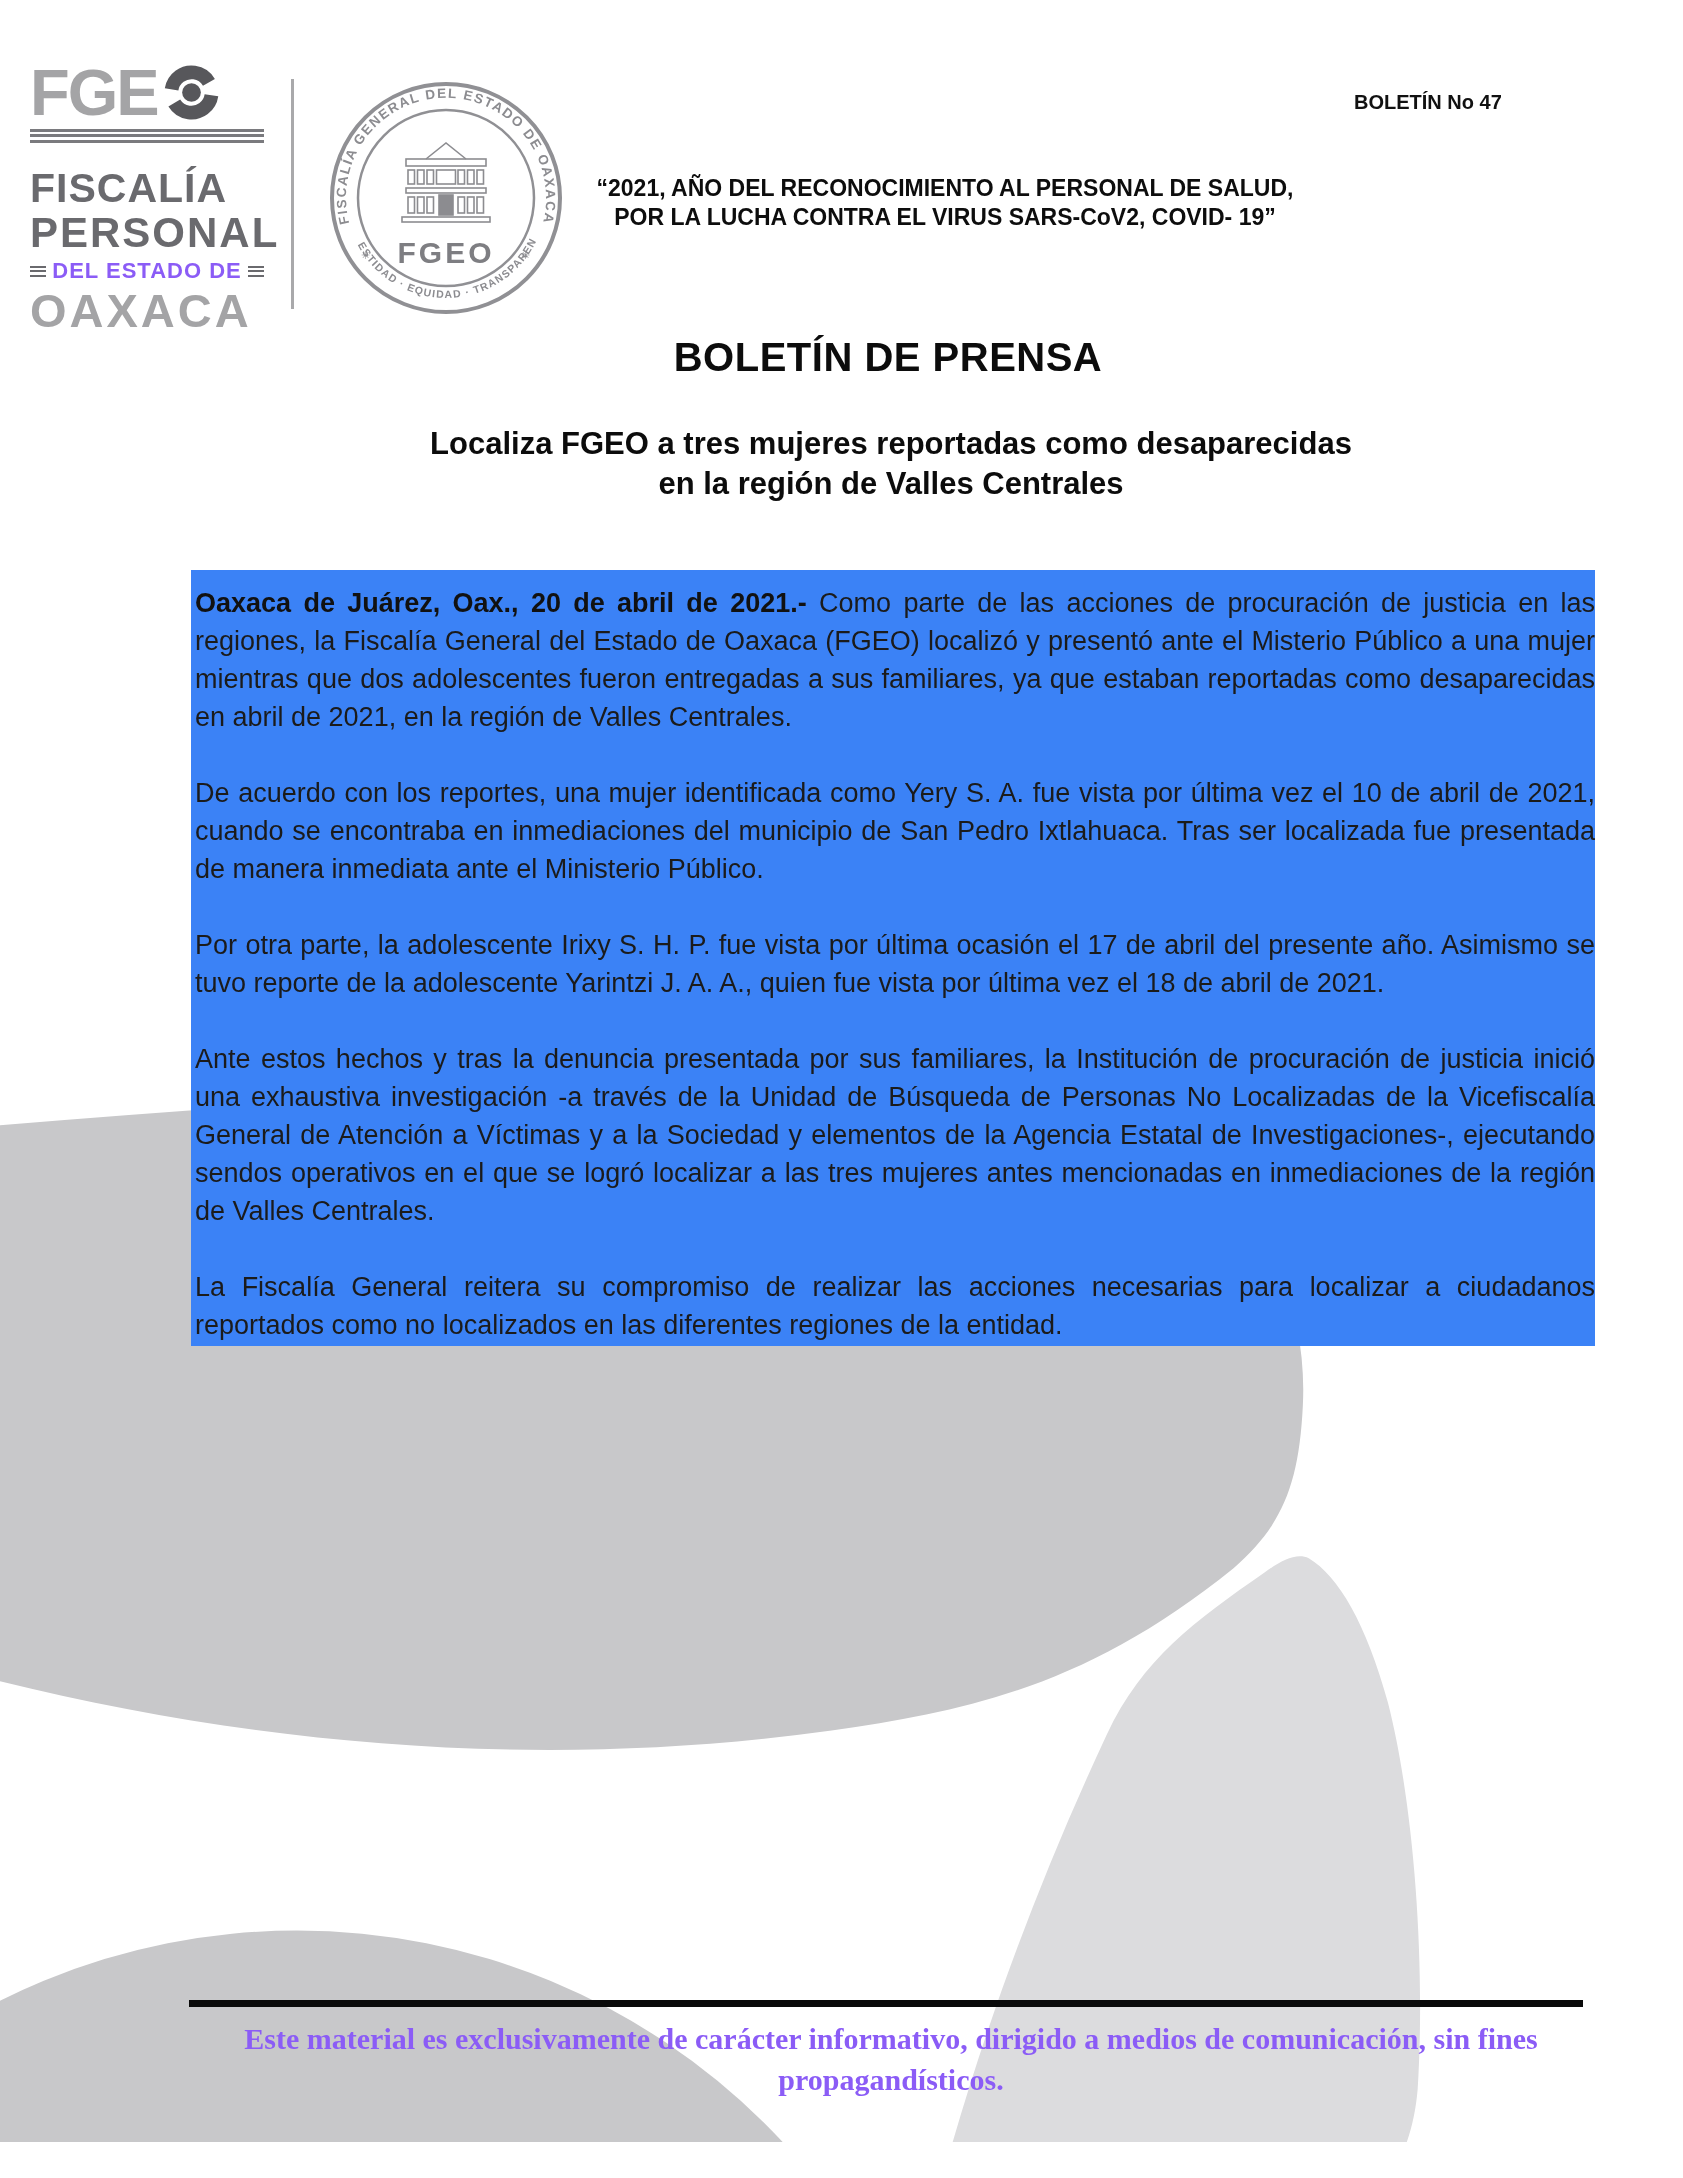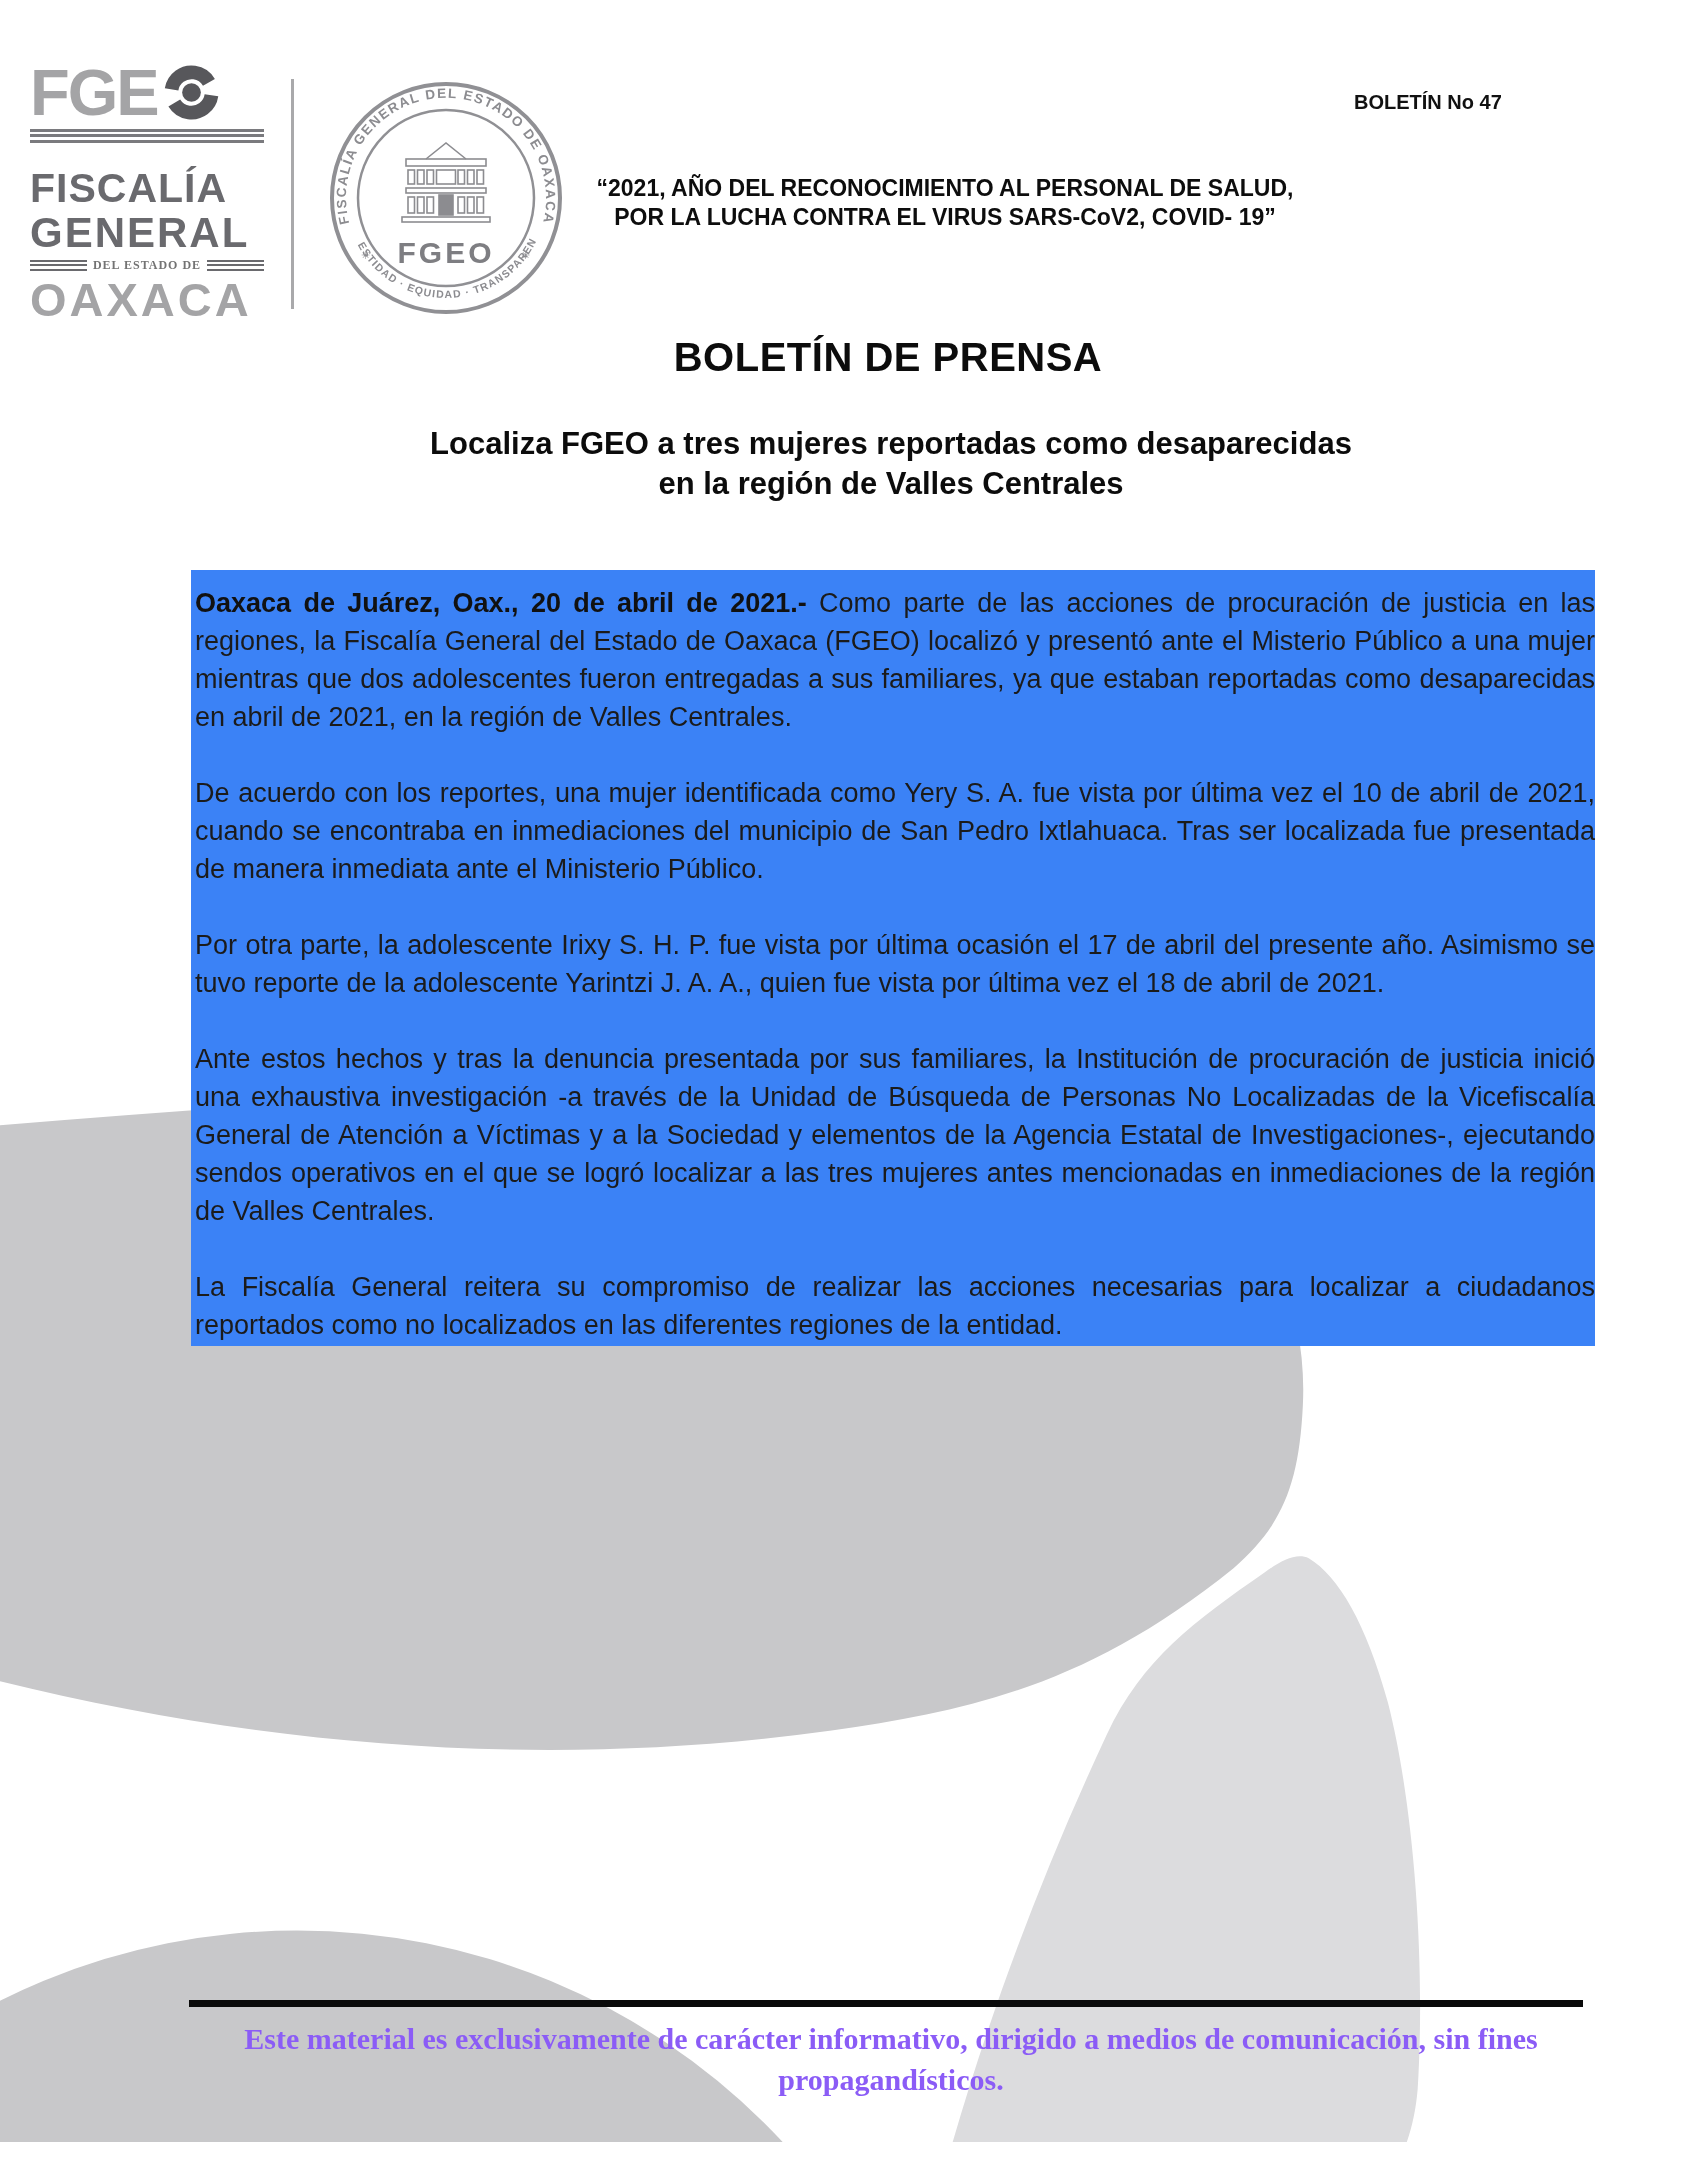--- a/index.html
+++ b/index.html
@@ -15,21 +15,21 @@
   .wordmark .letters{
     font-size:65px;font-weight:bold;letter-spacing:-2px;color:#a4a4a6;line-height:63px;
   }
   .triple-rule{height:14px;margin:5px 0 6px 0;
     background:linear-gradient(to bottom,#7a7a7e 0 3px,transparent 3px 5.4px,#7a7a7e 5.4px 8.4px,transparent 8.4px 11px,#7a7a7e 11px 14px);}
   .inst1{font-size:41px;font-weight:bold;color:#6a6a6e;line-height:44px;letter-spacing:1px;margin-top:23px;}
   .inst2{font-size:42px;font-weight:bold;color:#6a6a6e;line-height:45px;letter-spacing:2px;}
   .inst-sub{display:flex;align-items:center;gap:6px;margin:3px 0 2px 0;}
   .inst-sub .mini-lines{flex:1;height:11px;
     background:linear-gradient(to bottom,#6a6a6e 0 2px,transparent 2px 4.5px,#6a6a6e 4.5px 6.4px,transparent 6.4px 9px,#6a6a6e 9px 11px);}
-  .inst-sub .sub-text{font-size:12px;font-weight:bold;color:#737373;letter-spacing:1px;white-space:nowrap;font-family:Liberation Serif, serif;}
+  .inst-sub .sub-text{font-size:22px;font-weight:bold;color:#8b5cf6;letter-spacing:1px;white-space:nowrap;}
   .inst4{font-size:47px;font-weight:bold;color:#a4a4a6;line-height:50px;letter-spacing:3px;}
   .header-divider{position:absolute;left:291px;top:79px;width:3px;height:230px;background:#a9a9ab;z-index:2;}
   .seal{position:absolute;left:325px;top:77px;z-index:2;}
   .quote{
     position:absolute;left:549px;top:174px;width:792px;z-index:2;
     text-align:center;font-size:23px;font-weight:bold;line-height:29px;color:#0d0d0d;
   }
   .bulletin-no{position:absolute;left:1354px;top:91px;z-index:2;font-size:20px;font-weight:bold;color:#111;}
   
   .doc-title{
@@ -80,21 +80,21 @@
   <div class="logo-block">
     <div class="wordmark">
       <span class="letters">FGE</span>
       <svg width="57" height="57" viewBox="0 0 58 58">
         <circle cx="29" cy="29" r="20.5" fill="none" stroke="#57575b" stroke-width="14" stroke-dasharray="50 14.4" transform="rotate(8 29 29)"></circle>
         <circle cx="29" cy="29" r="9.5" fill="#57575b"></circle>
       </svg>
     </div>
     <div class="triple-rule"></div>
     <div class="inst1">FISCALÍA</div>
-    <div class="inst2">GENERAL</div>
+    <div class="inst2">PERSONAL</div>
     <div class="inst-sub">
       <span class="mini-lines"></span>
       <span class="sub-text">DEL ESTADO DE</span>
       <span class="mini-lines"></span>
     </div>
     <div class="inst4">OAXACA</div>
   </div>
 
   <div class="header-divider"></div>
 

